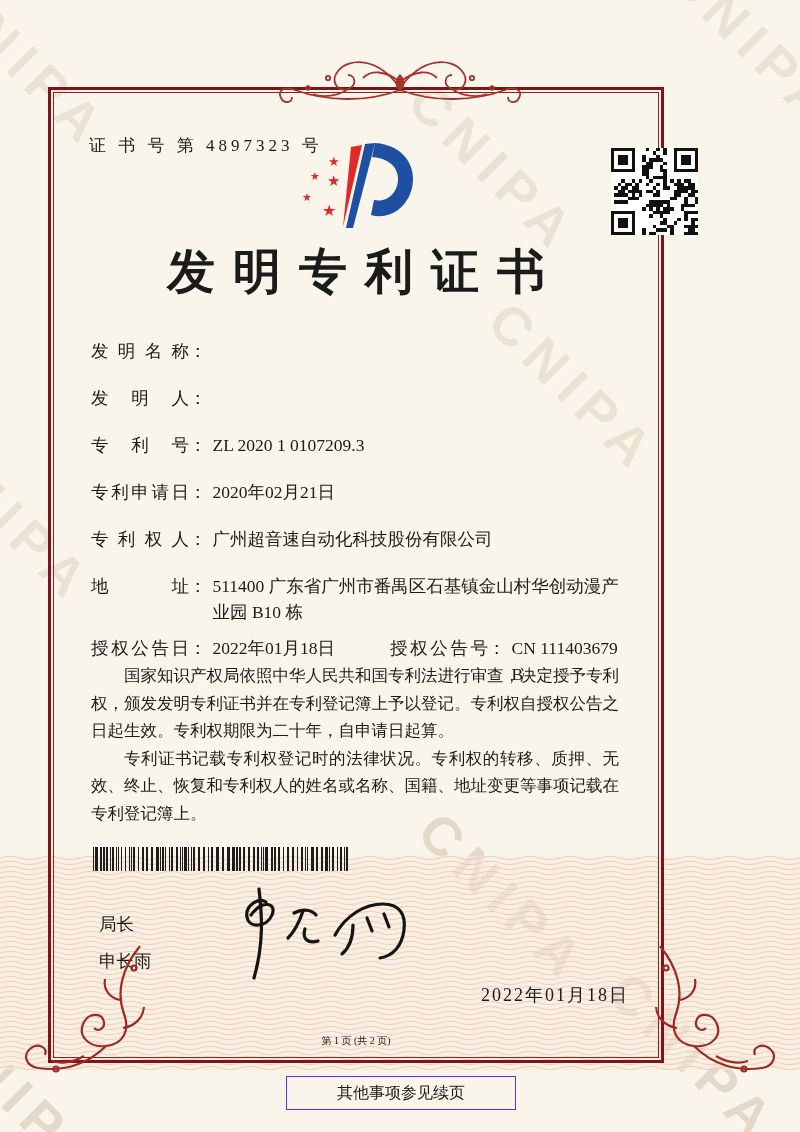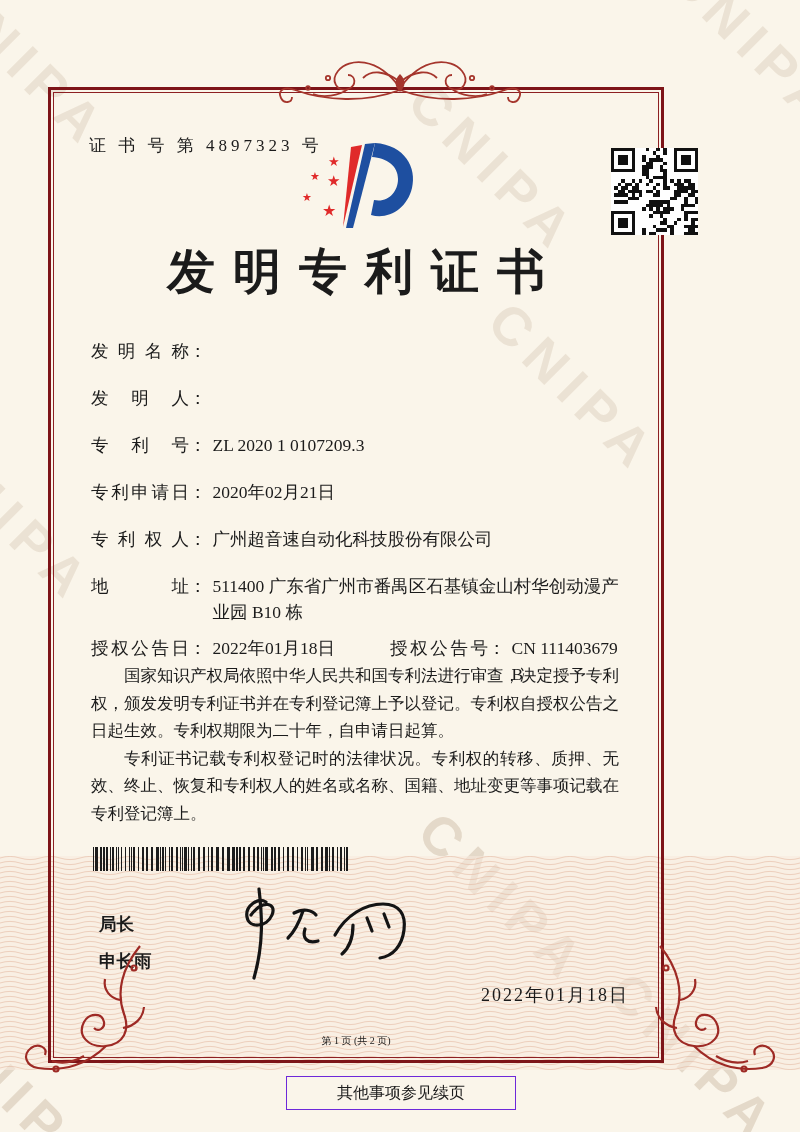--- a/index.html
+++ b/index.html
@@ -33,21 +33,21 @@
   .frow.addr{margin-bottom:10px;justify-content:center;}
   .grow{display:flex;line-height:26px;}
   .gval1{margin-left:6px;width:202px;}
   
   #paras{position:absolute;left:40px;right:42px;top:572px;font-size:16.5px;
          line-height:27.5px;text-align:justify;}
   #paras p{margin:0;text-indent:2em;}
   
   #barcode{position:absolute;left:42px;top:757px;}
   
-  #signer{position:absolute;left:48px;top:816px;font-size:17.5px;line-height:37px;font-weight:bold;}
+  #signer{position:absolute;left:48px;top:816px;font-size:17.5px;line-height:37px;}
   #sig{position:absolute;left:148px;top:795px;}
   #issue-date{position:absolute;left:430px;top:893px;font-size:18px;letter-spacing:2px;}
   #page-info{position:absolute;bottom:12px;width:100%;text-align:center;font-size:10px;}
   
   #cont-box{position:absolute;left:286px;top:1076px;width:228px;height:32px;z-index:2;
             border:1px solid #6d28d9;text-align:center;line-height:32px;font-size:16px;}
 </style>
 </head>
 <body>
 

